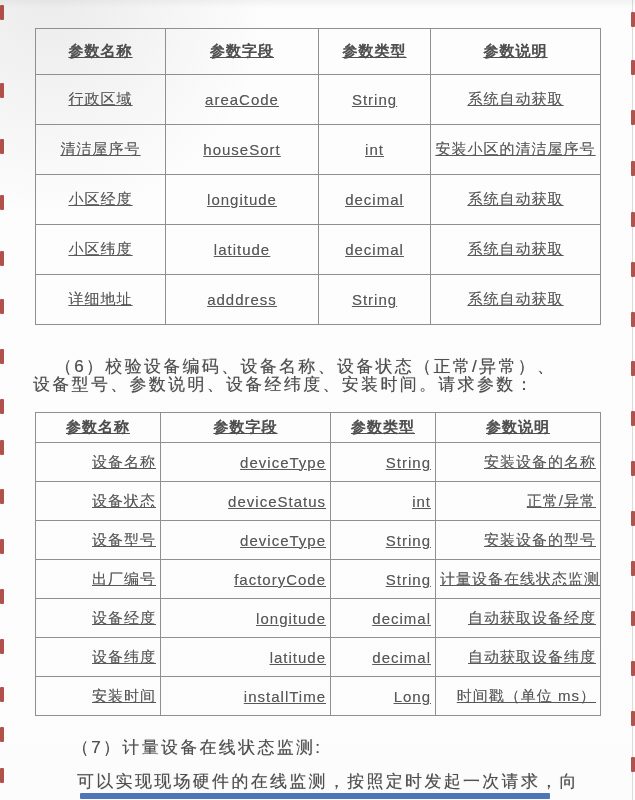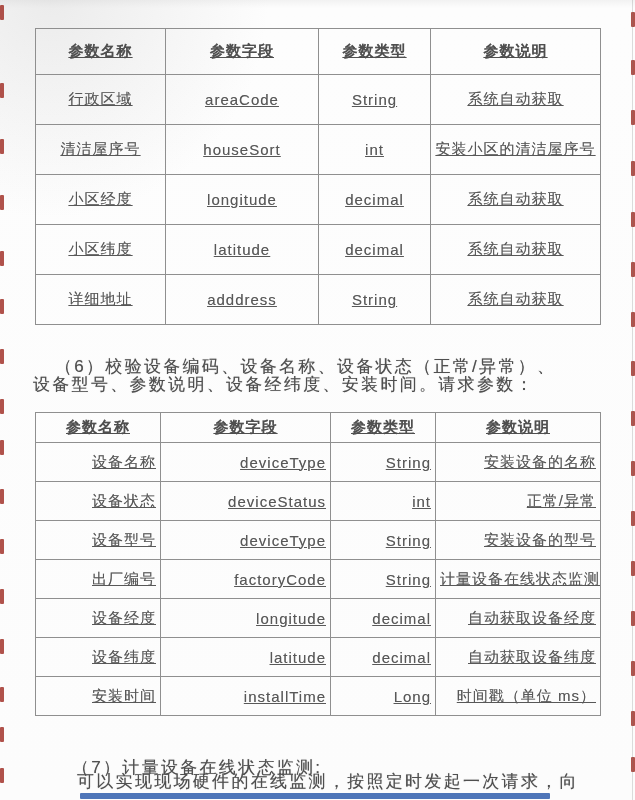--- a/index.html
+++ b/index.html
@@ -164,21 +164,21 @@
         </tr>
         <tr>
           <td>安装时间</td>
           <td>installTime</td>
           <td>Long</td>
           <td>时间戳（单位 ms）</td>
         </tr>
       </tbody>
   </table>
 
-  <div class="para" style="left:72px;top:756px;">（7）计量设备在线状态监测:</div>
+  <div class="para" style="left:72px;top:736px;">（7）计量设备在线状态监测:</div>
   <div class="para" style="left:77px;top:770px;text-align:center;">可以实现现场硬件的在线监测，按照定时发起一次请求，向</div>
 
   <div id="marks">
       <div class="mark left" style="top: 5px;"></div>
       <div class="mark left" style="top: 83px;"></div>
       <div class="mark left" style="top: 139px;"></div>
       <div class="mark left" style="top: 195px;"></div>
       <div class="mark left" style="top: 251px;"></div>
       <div class="mark left" style="top: 299px;"></div>
       <div class="mark left" style="top: 349px;"></div>

